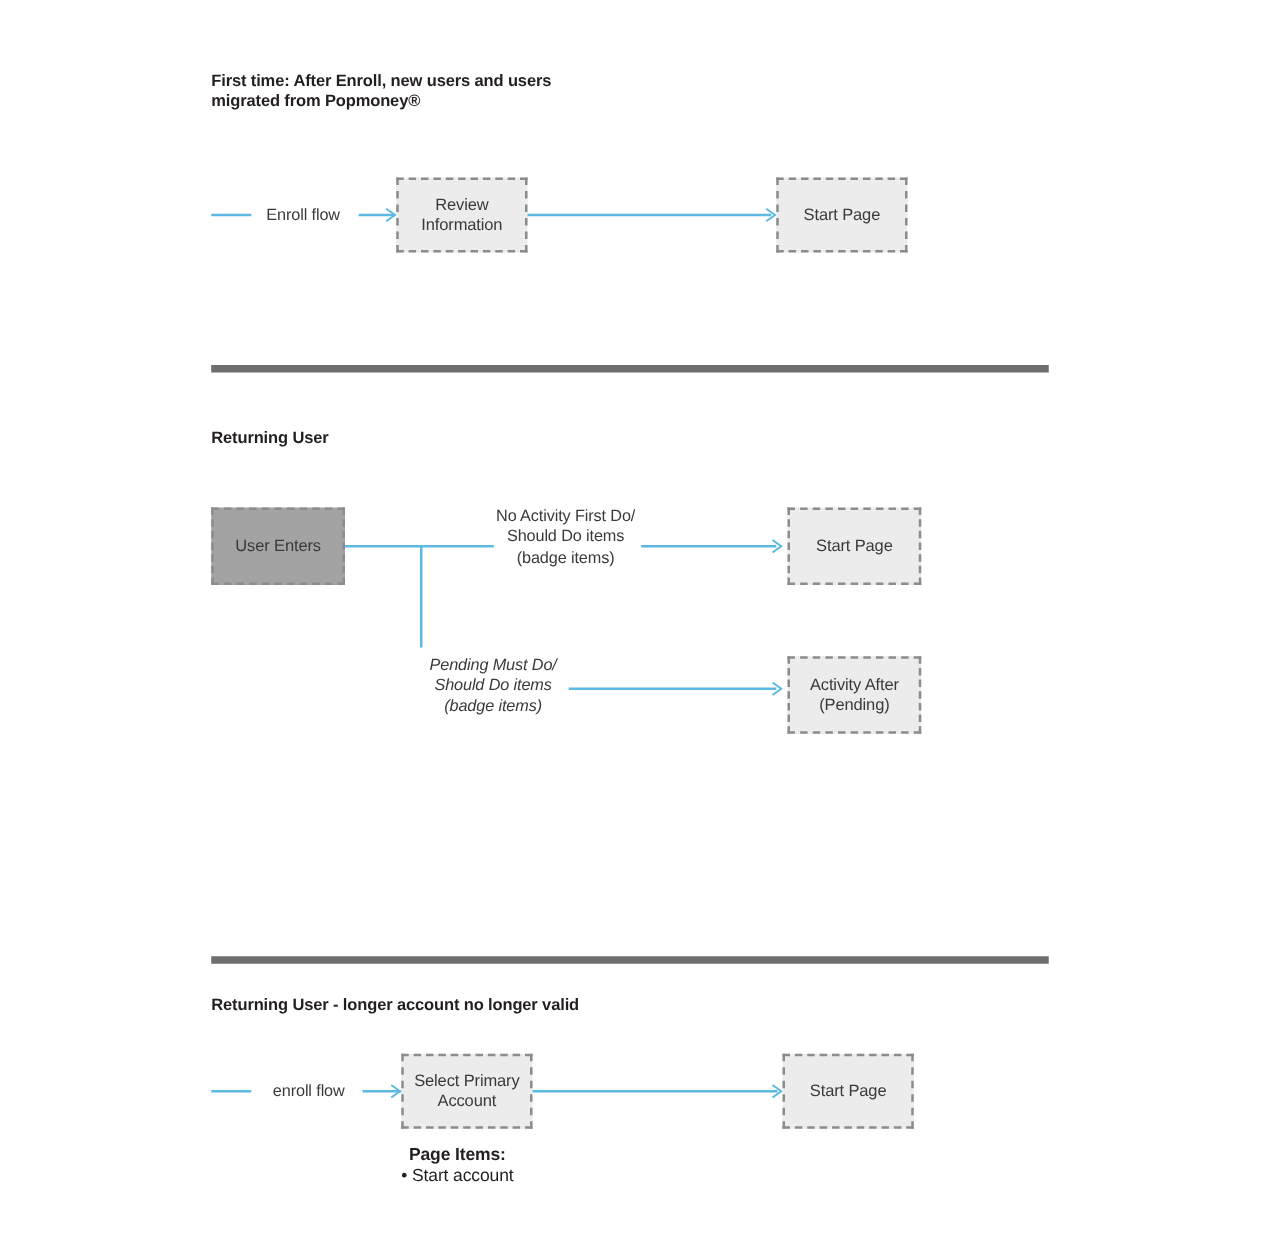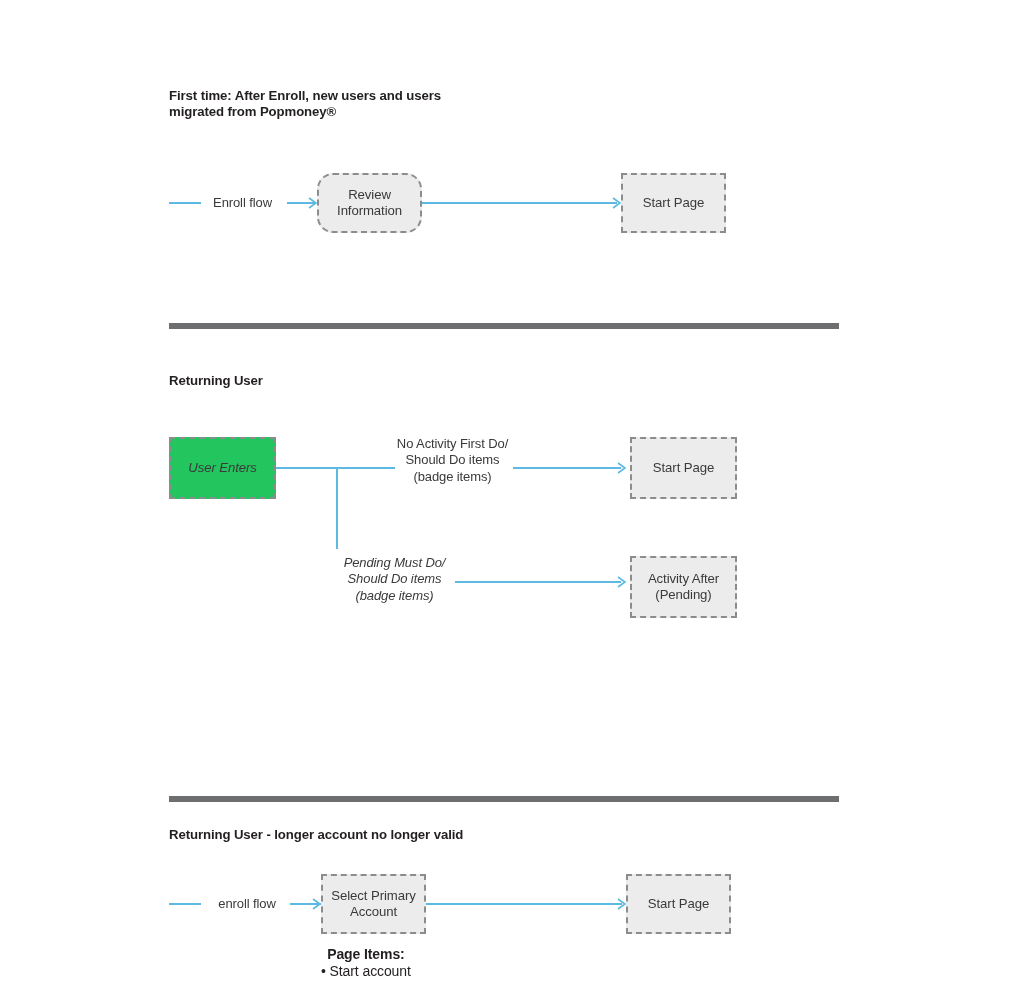--- a/index.html
+++ b/index.html
@@ -13,21 +13,20 @@
     position: relative;
     font-family: "Liberation Sans", sans-serif;
     color: #231f20;
     overflow: hidden;
   }
   .canvas {
     position: absolute;
     left: 0; top: 0;
     width: 1012px;
     height: 772px;
-    margin-top: 31px;
   }
   
   .tblock {
     position: absolute;
     font-size: 13.2px;
     line-height: 16.4px;
     letter-spacing: -0.1px;
     white-space: pre-wrap;
   }
   .bold { font-weight: bold; }
@@ -52,21 +51,21 @@
     box-sizing: border-box;
     display: flex;
     align-items: center;
     justify-content: center;
     text-align: center;
     font-size: 13.2px;
     line-height: 16.4px;
     color: #3a3a3a;
     letter-spacing: -0.1px;
   }
-  .fbox.plain { background: #22c55e; font-style: italic; }
+  .fbox.plain { background: #a3a3a3; }
   .fbox span { display: block; padding: 0 4px; }
   
   .hline {
     position: absolute;
     height: 2px;
     background: #5cb9e1;
   }
   .vline {
     position: absolute;
     width: 2px;
@@ -109,21 +108,21 @@
 
   <div class="hline" style="left:169px; top:171px; width:32px;"></div>
   <div class="elabel" style="left:200px; top:164px; width:85px;">Enroll flow</div>
   <div class="hline" style="left:287px; top:171px; width:29px;"></div>
   <div class="arrowhead" style="left:308px; top:166px;">
     <svg width="10" height="13" viewBox="0 0 10 13">
         <polyline points="1,1 8,6 1,11" fill="none" stroke="#5cb9e1" stroke-width="1.6"></polyline>
       </svg>
   </div>
 
-  <div class="fbox" style="left:317px; top:142px; width:105px; height:60px;border-radius:16px;">
+  <div class="fbox" style="left:317px; top:142px; width:105px; height:60px;">
     <span>Review Information</span>
   </div>
 
   <div class="hline" style="left:422px; top:171px; width:195px;"></div>
   <div class="arrowhead" style="left:612px; top:166px;">
     <svg width="10" height="13" viewBox="0 0 10 13">
         <polyline points="1,1 8,6 1,11" fill="none" stroke="#5cb9e1" stroke-width="1.6"></polyline>
       </svg>
   </div>
 

